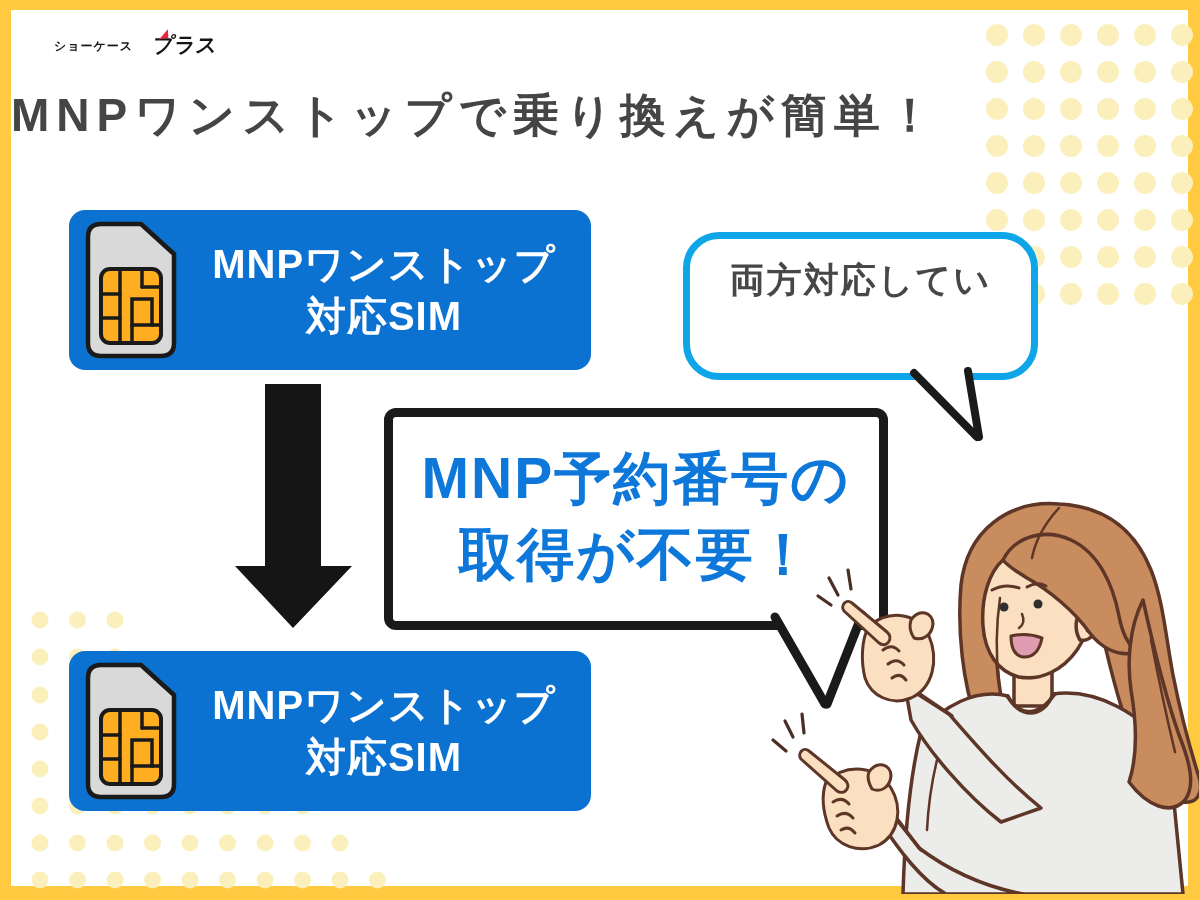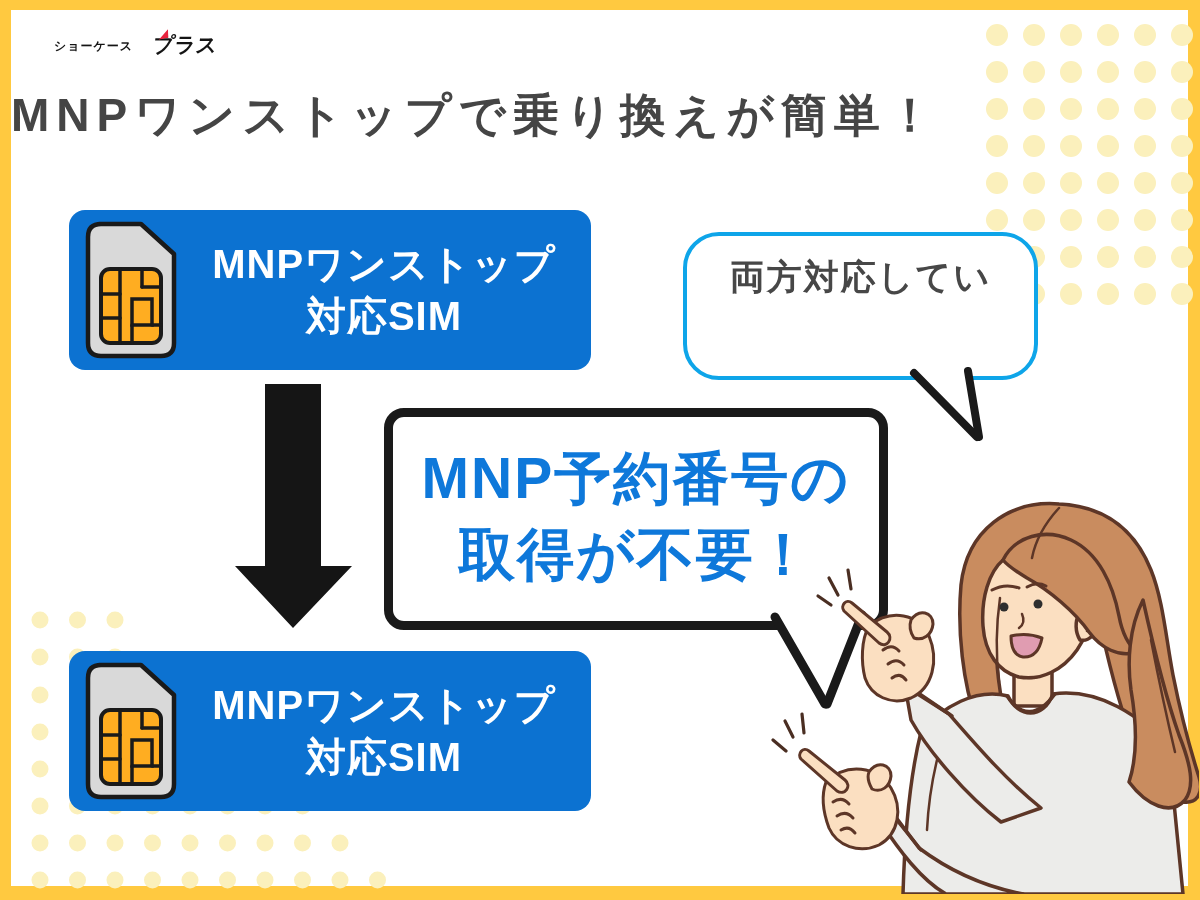--- a/index.html
+++ b/index.html
@@ -34,25 +34,25 @@
   .sim-box.first{top:200px;}
   .sim-box.second{top:641px;}
   .sim-icon{margin-left:16px;flex:0 0 auto;}
   .sim-text{flex:1 1 auto;text-align:center;color:#ffffff;font-weight:800;
     font-size:40px;line-height:52px;letter-spacing:1px;}
   .arrow-layer{position:absolute;inset:0;z-index:2;pointer-events:none;}
   .bubble{
     position:absolute;background:#ffffff;z-index:4;box-sizing:border-box;text-align:center;
   }
   .bubble.warn{
-    left:672px;top:222px;width:355px;height:148px;border:4px solid #0ea5e9;border-radius:36px;
+    left:672px;top:222px;width:355px;height:148px;border:7px solid #0ea5e9;border-radius:36px;
     font-size:35px;font-weight:800;line-height:51px;padding-top:15px;letter-spacing:2px;
   }
   .bubble.main{
-    left:373px;top:398px;width:504px;height:222px;border:9px solid #1A1A1A;border-radius:20px;
+    left:373px;top:398px;width:504px;height:222px;border:9px solid #1A1A1A;border-radius:12px;
     font-size:57px;font-weight:800;line-height:76px;padding-top:23px;letter-spacing:2px;
   }
   .tails-layer{position:absolute;inset:0;z-index:5;pointer-events:none;}
   .woman{position:absolute;left:760px;top:480px;z-index:6;pointer-events:none;}
 </style>
 </head>
 <body>
 
 <div class="canvas">
 

